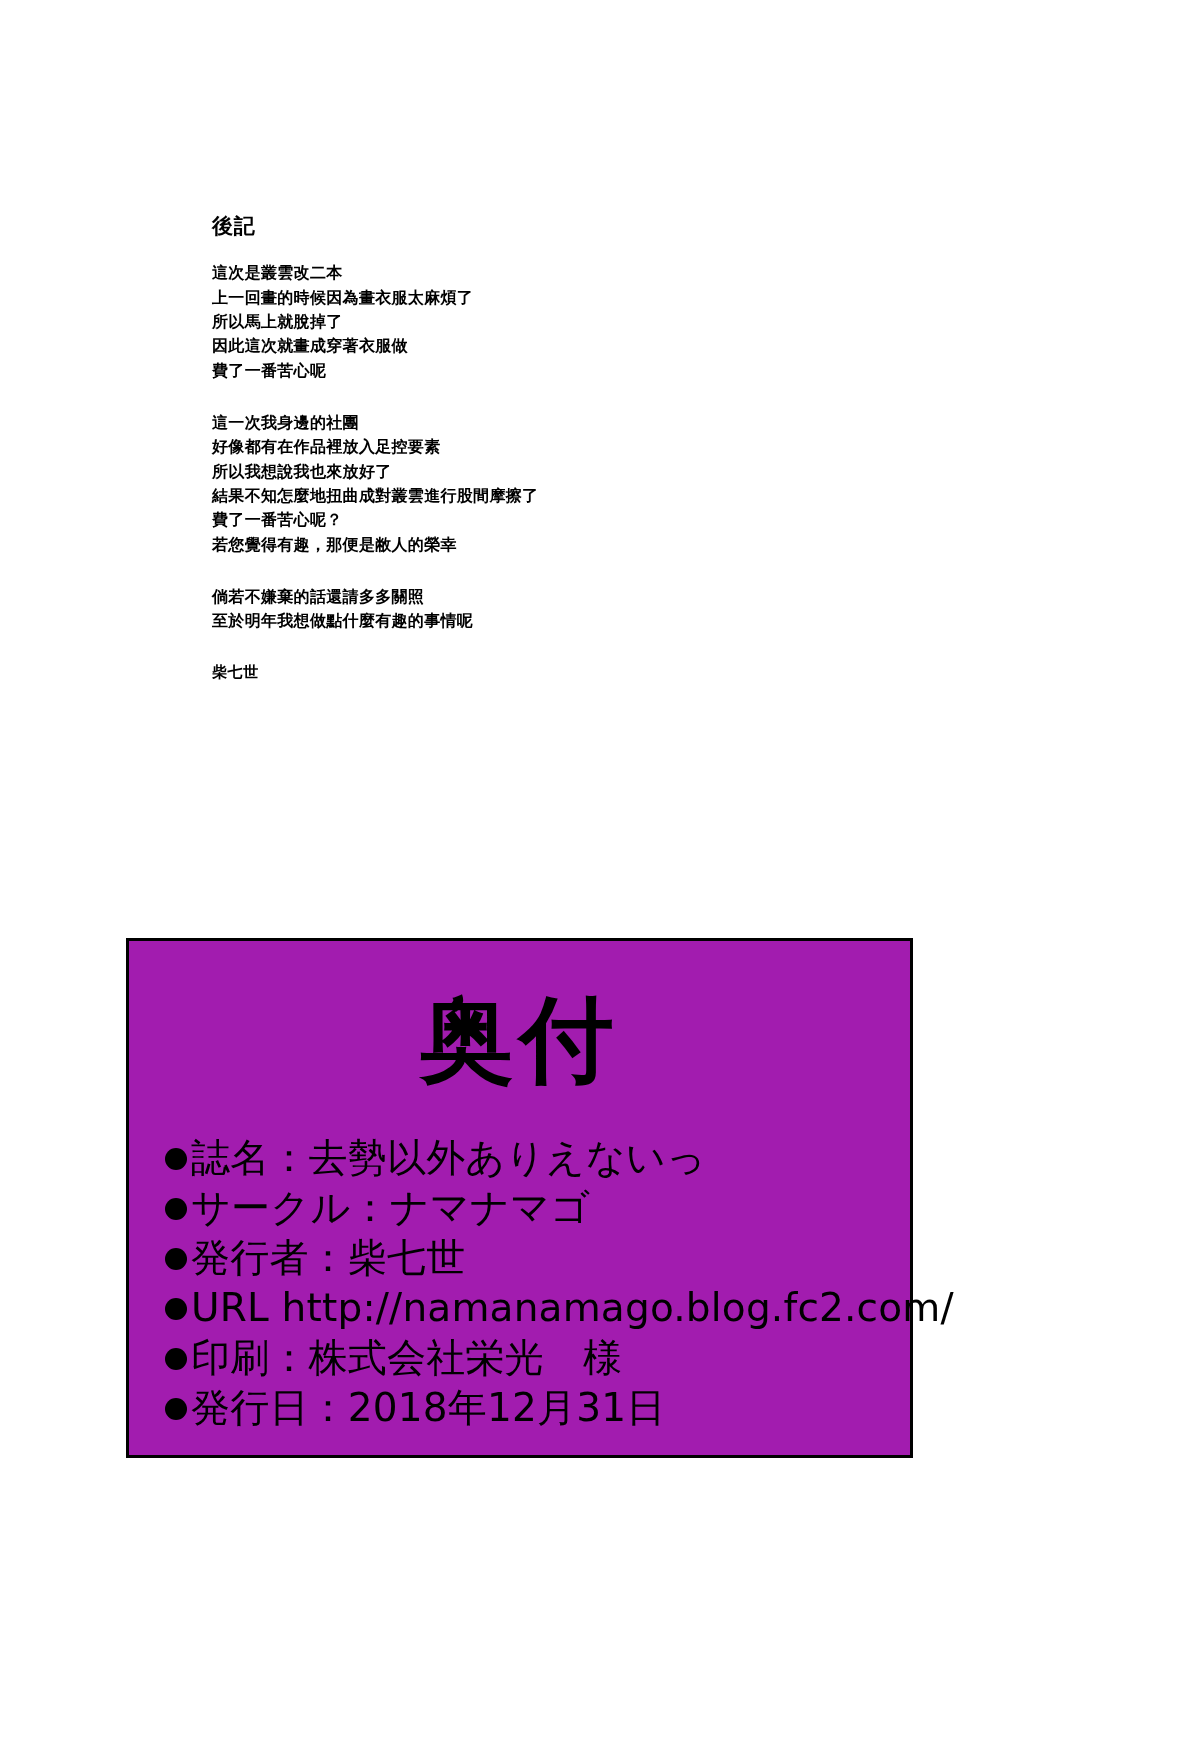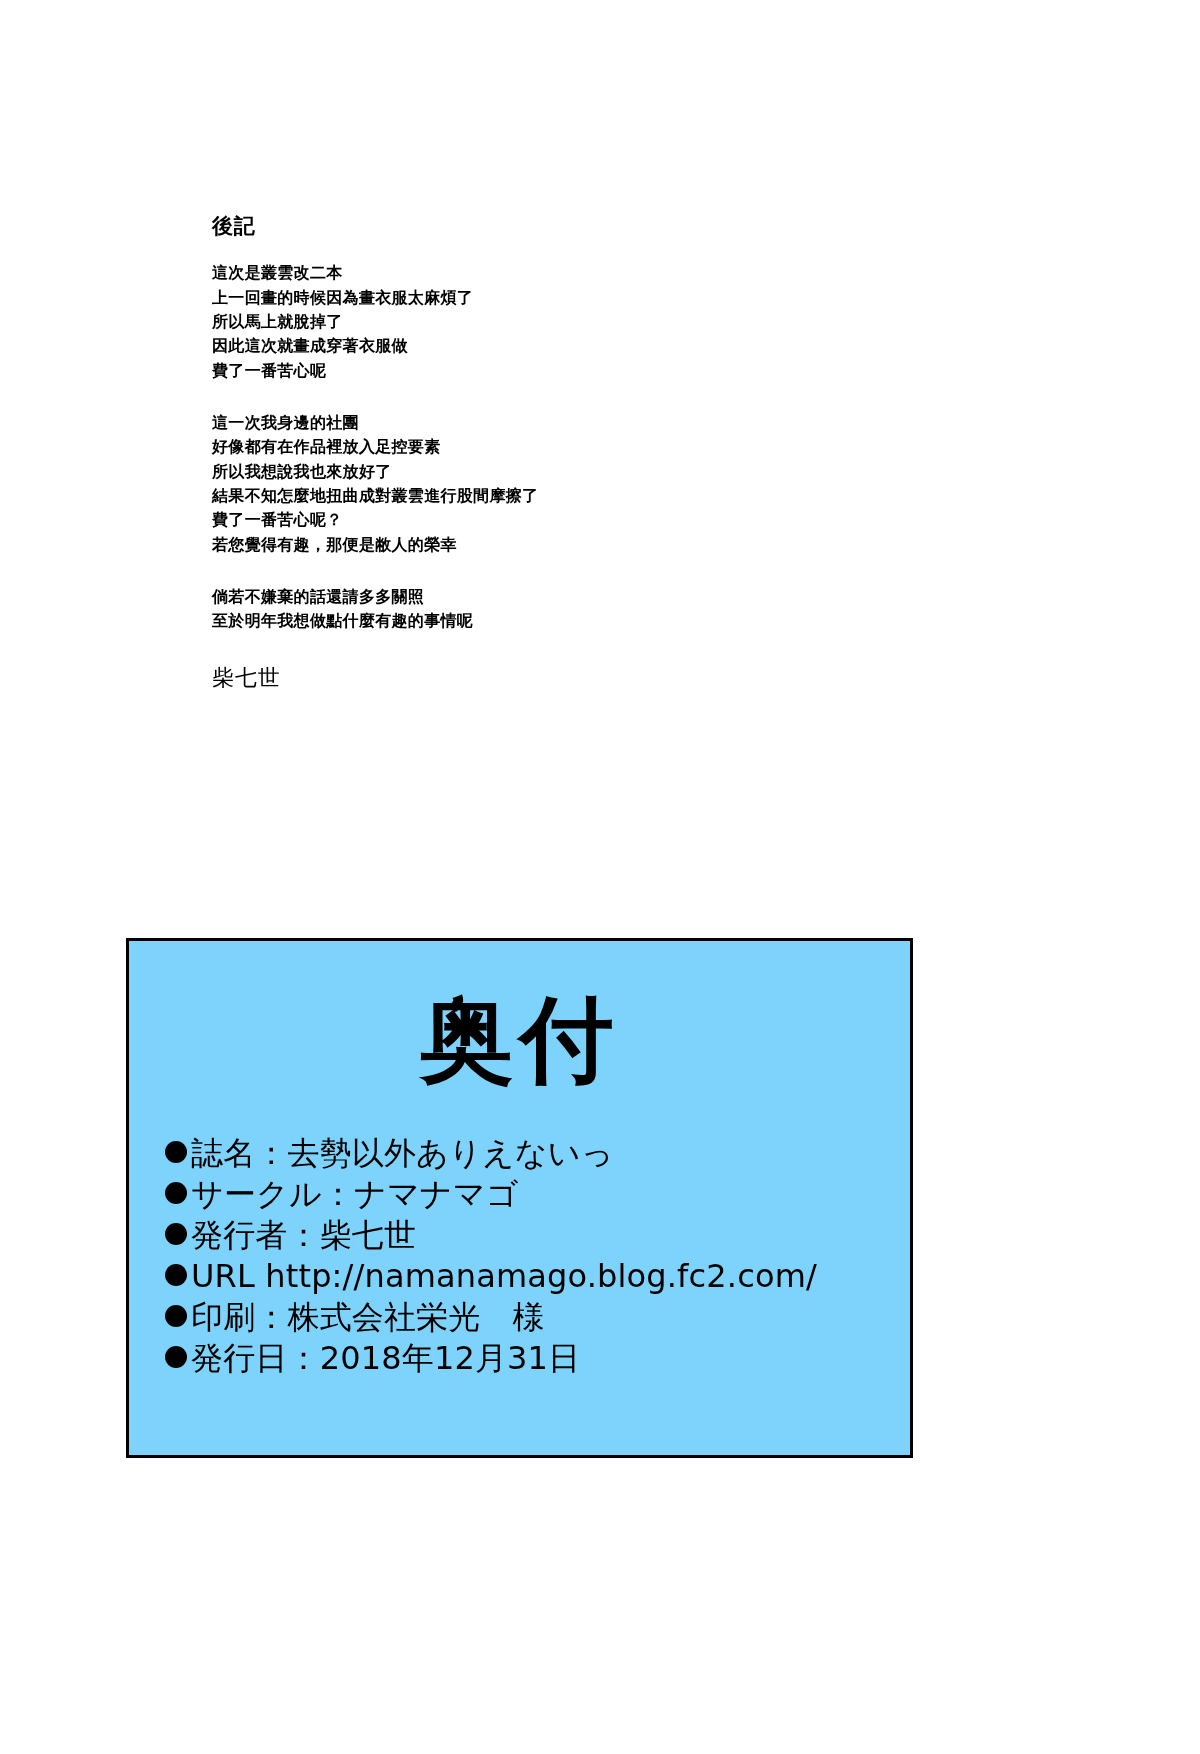--- a/index.html
+++ b/index.html
@@ -38,55 +38,55 @@
   }
   .para .line {
     font-size: 16px;
     font-weight: bold;
     line-height: 1.52;
     letter-spacing: 0.02em;
     white-space: pre;
   }
   .signature {
     margin-top: 30px;
-    font-size: 22px;
-    font-weight: normal;
+    font-size: 15px;
+    font-weight: bold;
     letter-spacing: 0.04em;
   }
 
   
   .colophon {
     position: absolute;
     left: 126px;
     top: 938px;
     width: 787px;
     height: 520px;
     border: 3px solid #000000;
     box-sizing: border-box;
-    background: #7dd3fc;
+    background: #a21caf;
   }
   .colophon-title {
     text-align: center;
     font-size: 94px;
     font-weight: bold;
     line-height: 1;
     letter-spacing: 0.06em;
     margin-top: 52px;
     margin-bottom: 46px;
     font-family: "DejaVu Sans", "Liberation Sans", sans-serif;
   }
   .colophon-list {
     margin: 0;
     padding: 0 0 0 36px;
     list-style: none;
   }
   .colophon-list li {
     display: flex;
     align-items: baseline;
-    font-size: 32px;
+    font-size: 39px;
     line-height: 1.28;
     letter-spacing: 0.005em;
     white-space: pre;
   }
   .bullet {
     display: inline-block;
     width: 22px;
     height: 22px;
     border-radius: 50%;
     background: #000000;

